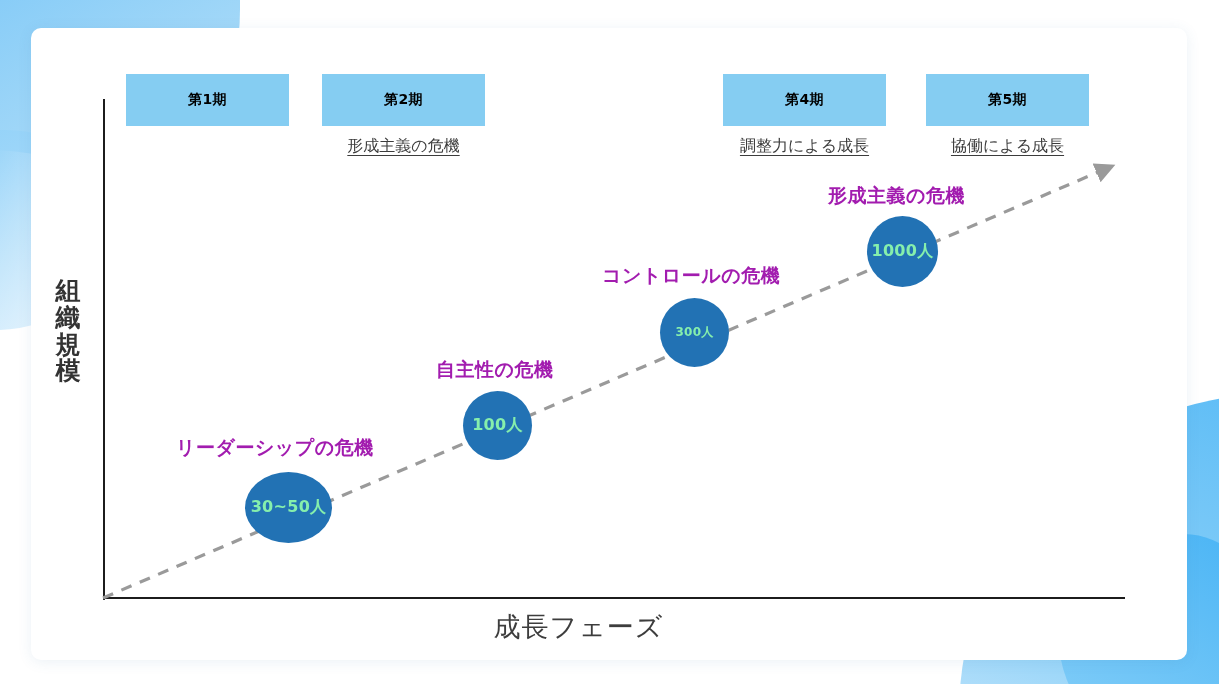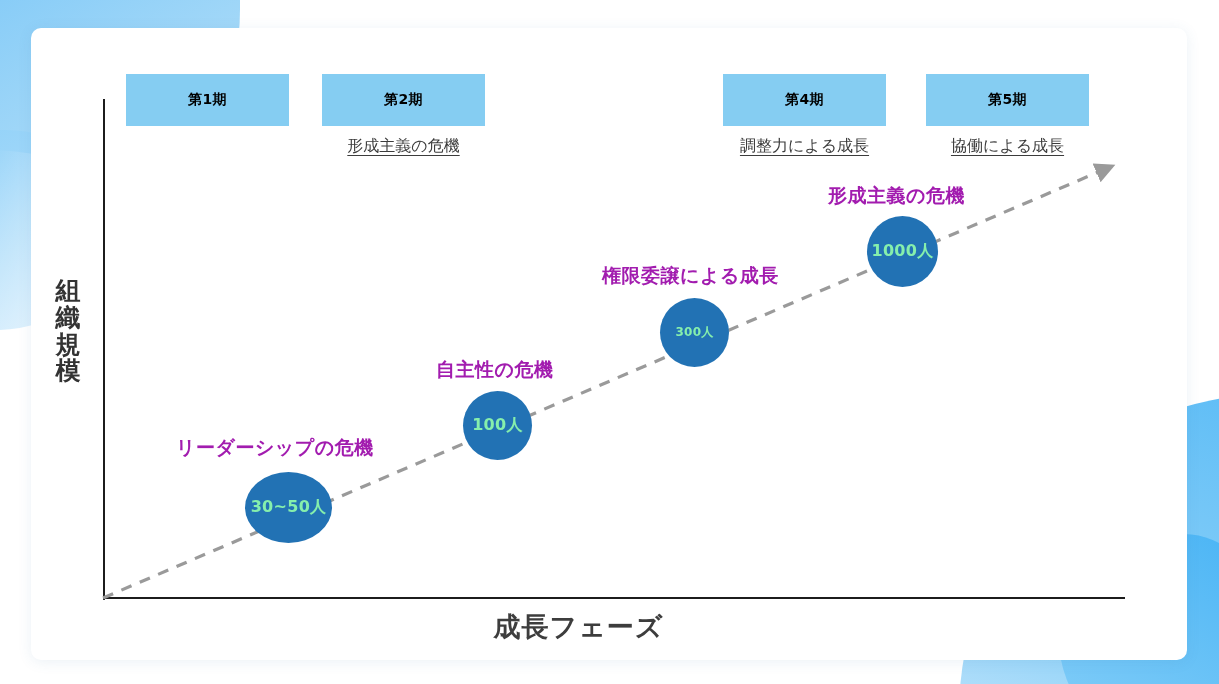--- a/index.html
+++ b/index.html
@@ -116,21 +116,21 @@
     letter-spacing: 0px;
   }
   .axis-label-y span { display: block; }
   .axis-label-x {
     position: absolute;
     left: 0;
     top: 609px;
     width: 1157px;
     text-align: center;
     font-size: 27px;
-    font-weight: bold;
+    font-weight: normal;
     color: #3d3d3d;
     letter-spacing: 1px;
   }
 
   
   .phase {
     position: absolute;
     top: 74px;
     width: 163px;
   }
@@ -237,21 +237,21 @@
       <div class="phase-box">第4期</div>
       <div class="phase-sub">調整力による成長</div>
     </div>
     <div class="phase" style="left:926px;">
       <div class="phase-box">第5期</div>
       <div class="phase-sub">協働による成長</div>
     </div>
 
     <div class="crisis" style="left:176px; top:435px;">リーダーシップの危機</div>
     <div class="crisis" style="left:436px; top:357px;">自主性の危機</div>
-    <div class="crisis" style="left:602px; top:263px;">権限委譲による成長</div>
+    <div class="crisis" style="left:602px; top:263px;">コントロールの危機</div>
     <div class="crisis" style="left:828px; top:183px;">形成主義の危機</div>
 
     <div class="bubble" style="left:245px; top:472px; width:87px; height:71px; font-size:16px;">30~50人</div>
     <div class="bubble" style="left:463px; top:391px; width:69px; height:69px; font-size:16px;">100人</div>
     <div class="bubble" style="left:660px; top:298px; width:69px; height:69px; font-size:12px;">300人</div>
     <div class="bubble" style="left:867px; top:216px; width:71px; height:71px; font-size:16px;">1000人</div>
 
   </div>
 </div>
 

